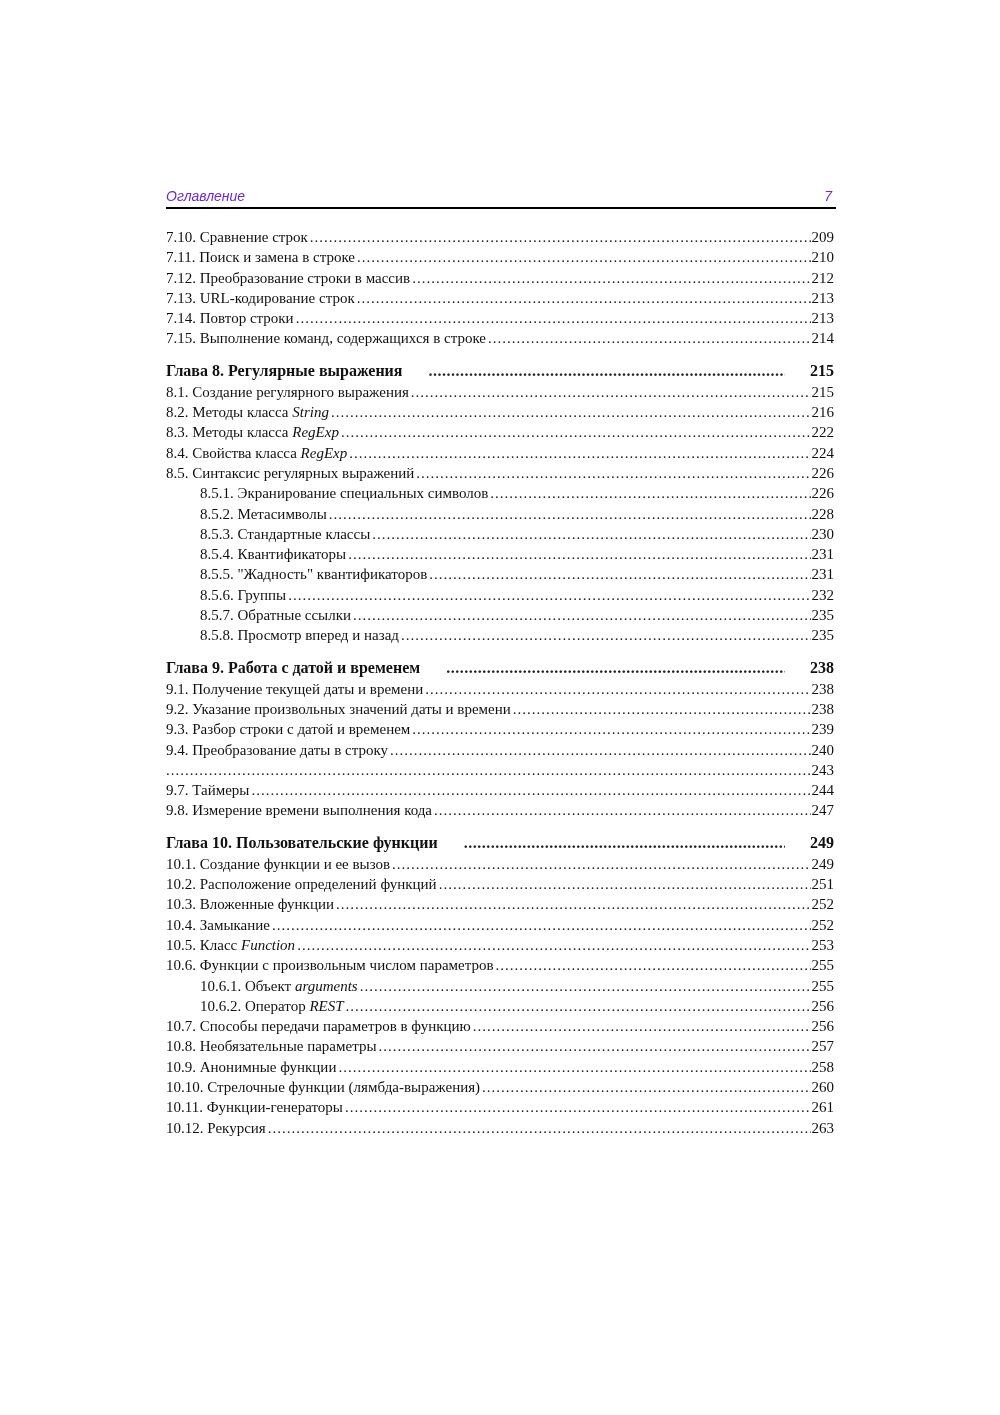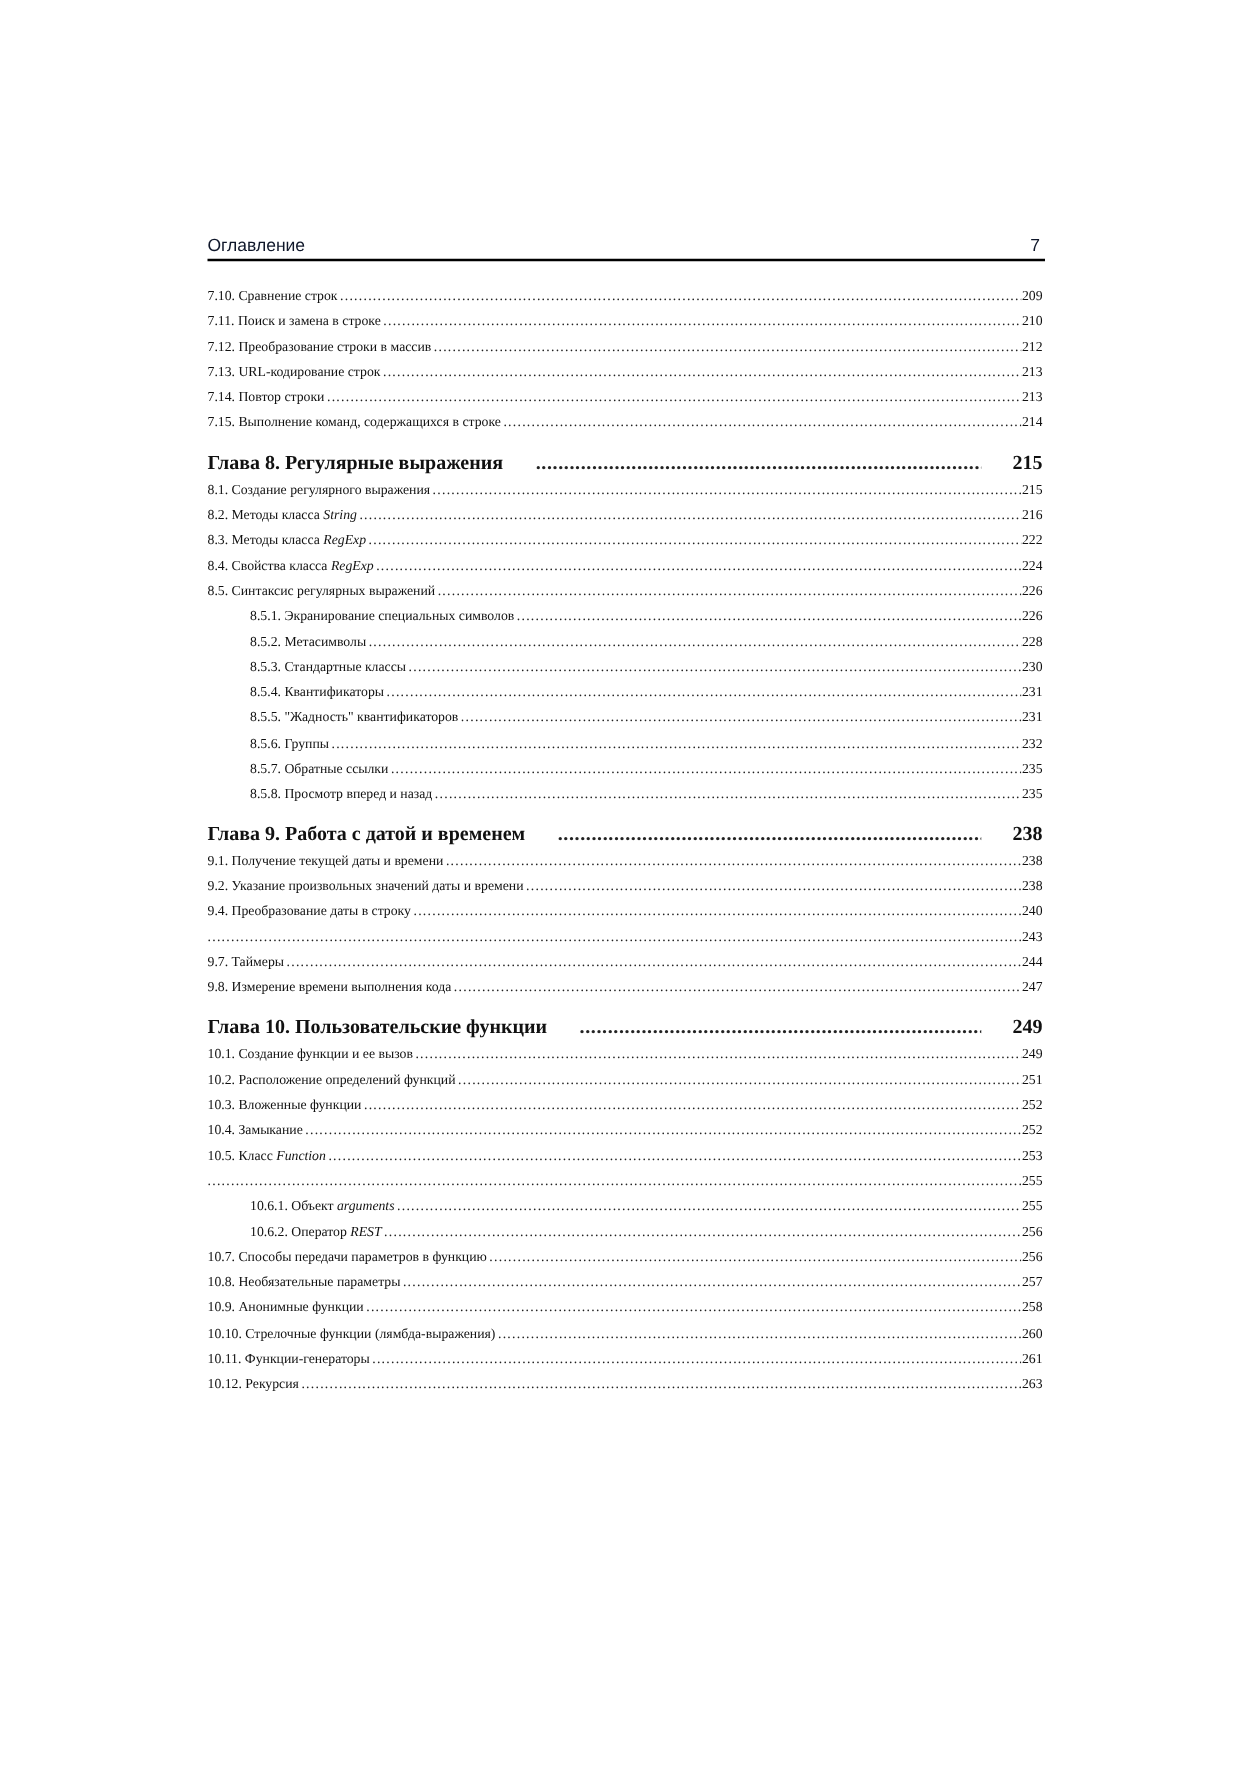--- a/index.html
+++ b/index.html
@@ -1,29 +1,29 @@
 <!DOCTYPE html>
 <html><head>
 <meta charset="utf-8">
 <style>
   html, body { margin: 0; padding: 0; background: #ffffff; }
   body { width: 1000px; height: 1415px; position: relative; overflow: hidden; }
   .page-header {
     position: absolute; left: 166px; top: 187px; width: 670px; height: 20px;
     border-bottom: 2px solid #000;
-    font-family: "Liberation Sans", sans-serif; font-size: 14px;
-    color: #0f172a;
+    font-family: "Liberation Sans", sans-serif; font-style: italic; font-size: 14px;
+    color: #6d28d9;
   }
   .page-header .title { position: absolute; left: 0; top: 1px; }
   .page-header .pnum { position: absolute; right: 4px; top: 1px; }
   .toc { position: absolute; left: 166px; top: 227px; width: 668px;
     font-family: "Liberation Serif", serif; color: #111; }
   .row {
     display: flex; align-items: baseline; height: 20.3px; line-height: 20.3px;
-    font-size: 11px; white-space: nowrap; overflow: hidden;
+    font-size: 15px; white-space: nowrap; overflow: hidden;
   }
   .row .label { flex: 0 0 auto; padding-right: 2px; }
   .row .dots { flex: 1 1 auto; overflow: hidden; letter-spacing: 1px; color: #222; }
   .row .dots::after { content: "........................................................................................................................................................................................................................................"; }
   .row .page { flex: 0 0 auto; padding-left: 1px; }
   .row.sub { padding-left: 34px; text-align: right; }
   .row.chapter { font-weight: bold; font-size: 16px; height: 22px; line-height: 22px; margin-top: 11px; gap: 24px; }
   .row.chapter .dots { letter-spacing: 0.5px; }
   .row.first { margin-top: 0; }
   i { }
@@ -146,20 +146,25 @@
       <span class="label"><span>9.1.</span> <span>Получение текущей даты и времени</span></span>
       <span class="dots"></span>
       <span class="page">238</span>
     </div>
     <div class="row">
       <span class="label"><span>9.2.</span> <span>Указание произвольных значений даты и времени</span></span>
       <span class="dots"></span>
       <span class="page">238</span>
     </div>
     <div class="row">
+      <span class="label"><span>9.3.</span> <span>Разбор строки с датой и временем</span></span>
+      <span class="dots"></span>
+      <span class="page">239</span>
+    </div>
+    <div class="row">
       <span class="label"><span>9.4.</span> <span>Преобразование даты в строку</span></span>
       <span class="dots"></span>
       <span class="page">240</span>
     </div>
     <div class="row">
       <span class="dots"></span>
       <span class="page">243</span>
     </div>
     <div class="row">
       <span class="label"><span>9.7.</span> <span>Таймеры</span></span>
@@ -195,20 +200,21 @@
       <span class="label"><span>10.4.</span> <span>Замыкание</span></span>
       <span class="dots"></span>
       <span class="page">252</span>
     </div>
     <div class="row">
       <span class="label"><span>10.5.</span> <span>Класс </span><i>Function</i></span>
       <span class="dots"></span>
       <span class="page">253</span>
     </div>
     <div class="row">
+      <span class="label"><span>10.6.</span> <span>Функции с произвольным числом параметров</span></span>
       <span class="dots"></span>
       <span class="page">255</span>
     </div>
     <div class="row sub">
       <span class="label"><span>10.6.1.</span> <span>Объект </span><i>arguments</i></span>
       <span class="dots"></span>
       <span class="page">255</span>
     </div>
     <div class="row sub">
       <span class="label"><span>10.6.2.</span> <span>Оператор </span><i>REST</i></span>

